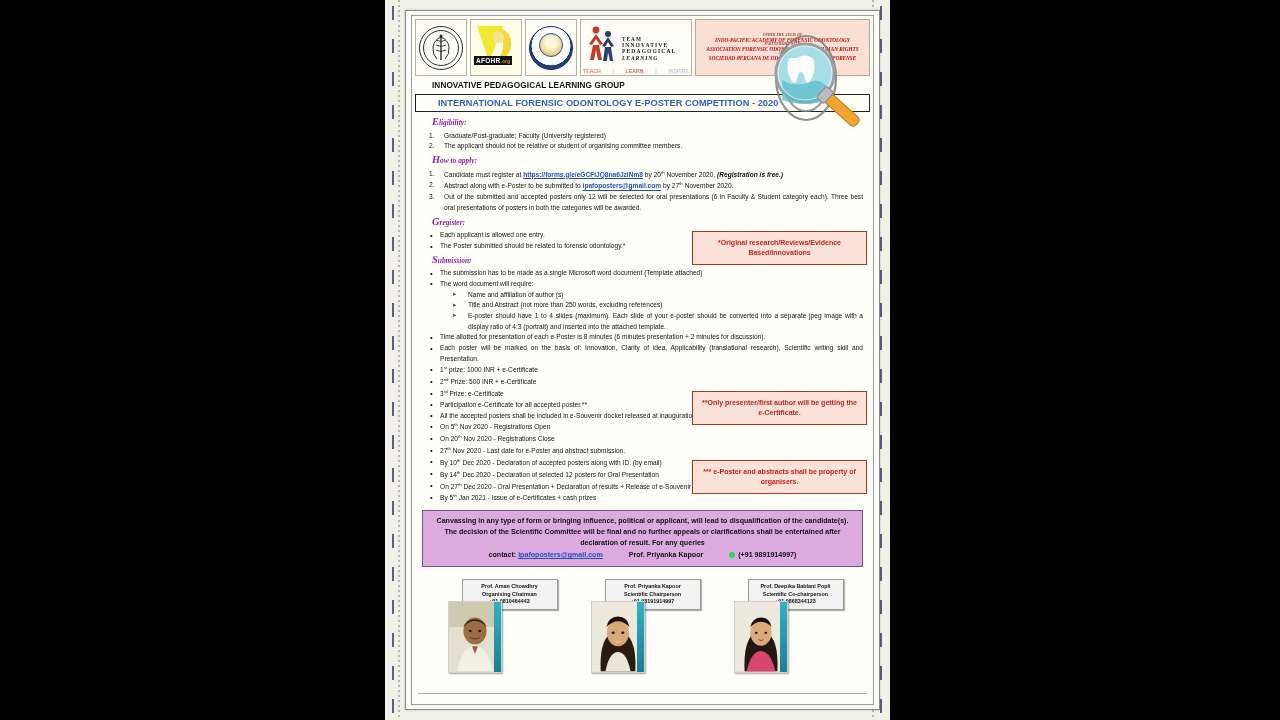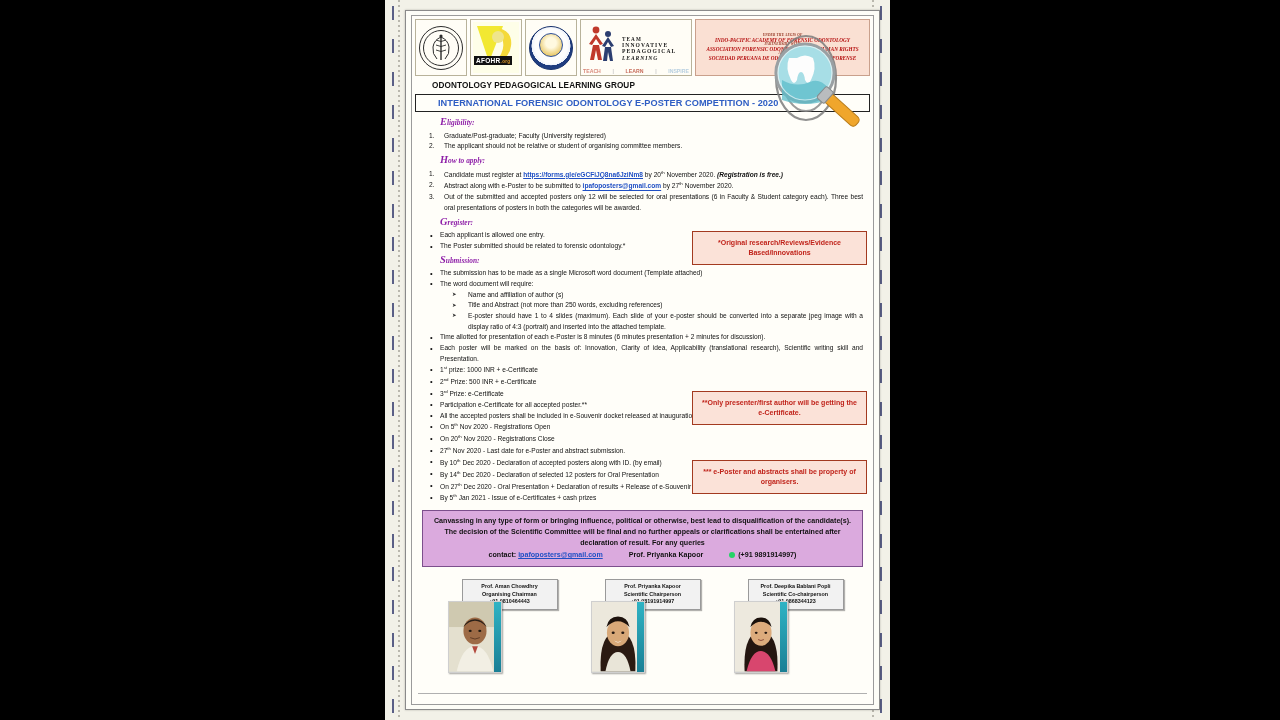--- a/index.html
+++ b/index.html
@@ -189,21 +189,21 @@
     line-height: 1.62;
     color: #111;
     font-family: "Liberation Sans", sans-serif;
   }
   .sec {
     font-family: "Liberation Serif", serif;
     font-style: italic;
     font-weight: bold;
     color: #8e1fa8;
     font-size: 7.4px;
-    margin-left: 18px;
+    margin-left: 10px;
     line-height: 1.6;
   }
   .sec .cap { font-size: 10.4px; }
   .awards-sec { color:#8e1fa8; }
 
   ol.numlist, ul.bullist { margin: 0; padding: 0; list-style: none; }
   ol.numlist > li {
     position: relative;
     padding-left: 22px;
     margin: 0;
@@ -440,21 +440,21 @@
       <div class="logobox aegis">
         <div class="aegis-line aegis-sm">UNDER THE AEGIS OF</div>
         <div class="aegis-line aegis-lg">INDO-PACIFIC ACADEMY OF FORENSIC ODONTOLOGY</div>
         <div class="aegis-line aegis-sm">PARTNERSHIP WITH</div>
         <div class="aegis-line aegis-lg">ASSOCIATION FORENSIC ODONTOLOGY FOR HUMAN RIGHTS</div>
         <div class="aegis-line aegis-sm">AND</div>
         <div class="aegis-line aegis-lg">SOCIEDAD PERUANA DE ODONTOLOGÍA LEGAL Y FORENSE</div>
       </div>
     </div>
 
-    <div class="grouptitle">ODONTOLOGY PEDAGOGICAL LEARNING GROUP</div>
+    <div class="grouptitle">INNOVATIVE PEDAGOGICAL LEARNING GROUP</div>
     <div class="compbar">INTERNATIONAL FORENSIC ODONTOLOGY E-POSTER COMPETITION - 2020</div>
 
     <svg style="position:absolute;left:340px;top:12px;width:120px;height:108px;pointer-events:none;" viewBox="0 0 120 108">
       <g opacity=".85">
         <ellipse cx="54" cy="50" rx="30" ry="42" fill="none" stroke="#7d7d7d" stroke-width="2.2"></ellipse>
         <ellipse cx="54" cy="50" rx="23" ry="33" fill="none" stroke="#8a8a8a" stroke-width="2"></ellipse>
         <ellipse cx="54" cy="50" rx="16" ry="24" fill="none" stroke="#949494" stroke-width="2"></ellipse>
         <ellipse cx="54" cy="50" rx="9" ry="15" fill="none" stroke="#9c9c9c" stroke-width="2"></ellipse>
       </g>
       <g>
@@ -522,21 +522,21 @@
         <li><span>On 27</span><sup>th</sup><span>  Dec 2020 - Oral Presentation + Declaration of results + Release of e-Souvenir docket</span></li>
         <li><span>By 5</span><sup>th</sup><span>  Jan 2021 - Issue of e-Certificates + cash prizes</span></li>
       </ul>
 
       <div class="callout" id="callout1">*Original research/Reviews/Evidence Based/Innovations</div>
       <div class="callout" id="callout2">**Only presenter/first author will be getting the e-Certificate.</div>
       <div class="callout" id="callout3">*** e-Poster and abstracts shall be property of organisers.</div>
     </div>
 
     <div class="notice">
-      <div>Canvassing in any type of form or bringing influence, political or otherwise, best lead to disqualification of the candidate(s). The decision of the Scientific Committee will be final and no further appeals or clarifications shall be entertained after declaration of result. For any queries</div>
+      <div>Canvassing in any type of form or bringing influence, political or applicant, will lead to disqualification of the candidate(s). The decision of the Scientific Committee will be final and no further appeals or clarifications shall be entertained after declaration of result. For any queries</div>
       <div class="row2">
         <span><span>contact:</span>
           <a class="link" href="#">ipafoposters@gmail.com</a></span>
         <span>Prof. Priyanka Kapoor</span>
         <span><span class="wa"></span><span>(+91 9891914997)</span></span>
       </div>
     </div>
 
     <div class="orgrow">
 

